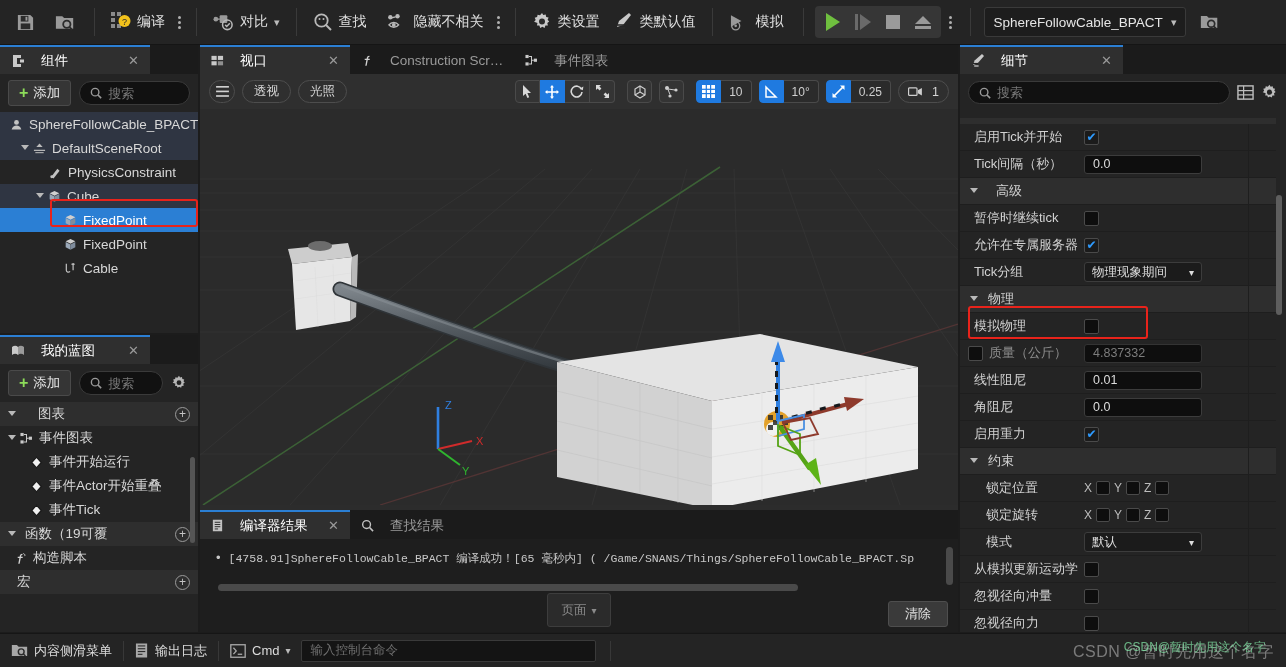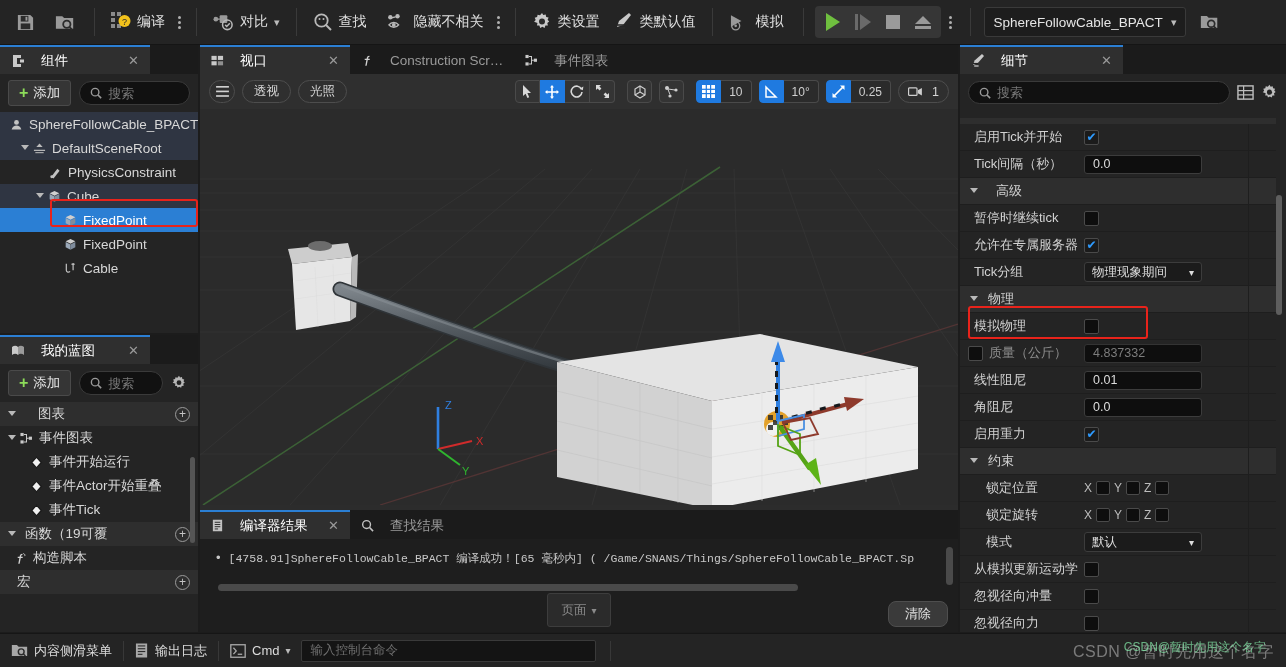--- a/index.html
+++ b/index.html
@@ -141,21 +141,21 @@
   .cr-body { position:relative; background:#1e1e1e; }
   .cr-line { font-family:"Liberation Mono","DejaVu Sans Mono",monospace; font-size:11.5px; color:#c8c8c8; white-space:nowrap; }
   .hscroll { height:7px; background:#4a4a4a; border-radius:4px; }
   .vscroll { width:7px; background:#4a4a4a; border-radius:4px; }
   .btn-page {
     display:flex;align-items:center;gap:5px;height:23px;padding:16px 13px;
     background:#2b2b2b;border:1px solid #3d3d3d;border-radius:3px;font-size:12.5px;color:#8a8a8a;cursor:pointer;
   }
   .btn-clear {
     display:flex;align-items:center;justify-content:center;height:24px;padding:12px 16px;
-    background:#3a3a3a;border:1px solid #4e4e4e;border-radius:8px;font-size:13px;color:#e4e4e4;cursor:pointer;
+    background:#3a3a3a;border:1px solid #4e4e4e;border-radius:3px;font-size:13px;color:#e4e4e4;cursor:pointer;
   }
 
   
   .statusbar {
     position:absolute; left:0; bottom:0; width:1286px; height:34px; background:#242424;
     display:flex; align-items:center; border-top:1px solid #161616;
   }
   .sb-btn { display:flex;align-items:center;gap:6px;height:34px;padding:0 11px;font-size:13px;color:#dcdcdc;cursor:pointer; }
   .sb-sep { width:1px;height:20px;background:#383838; }
   .cmdinput {

